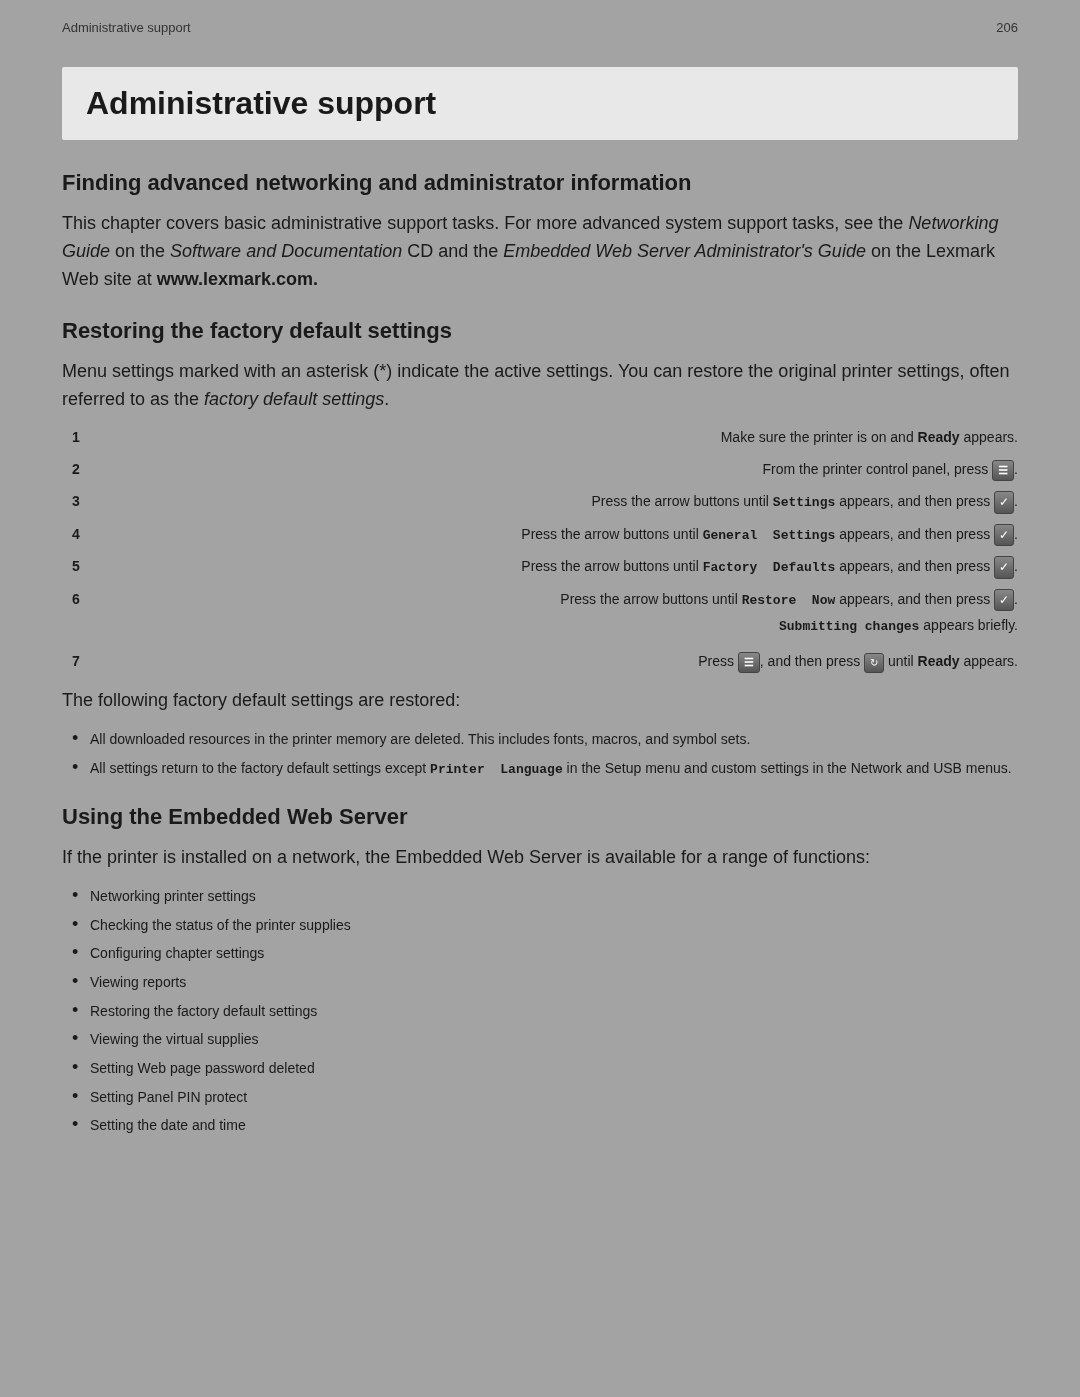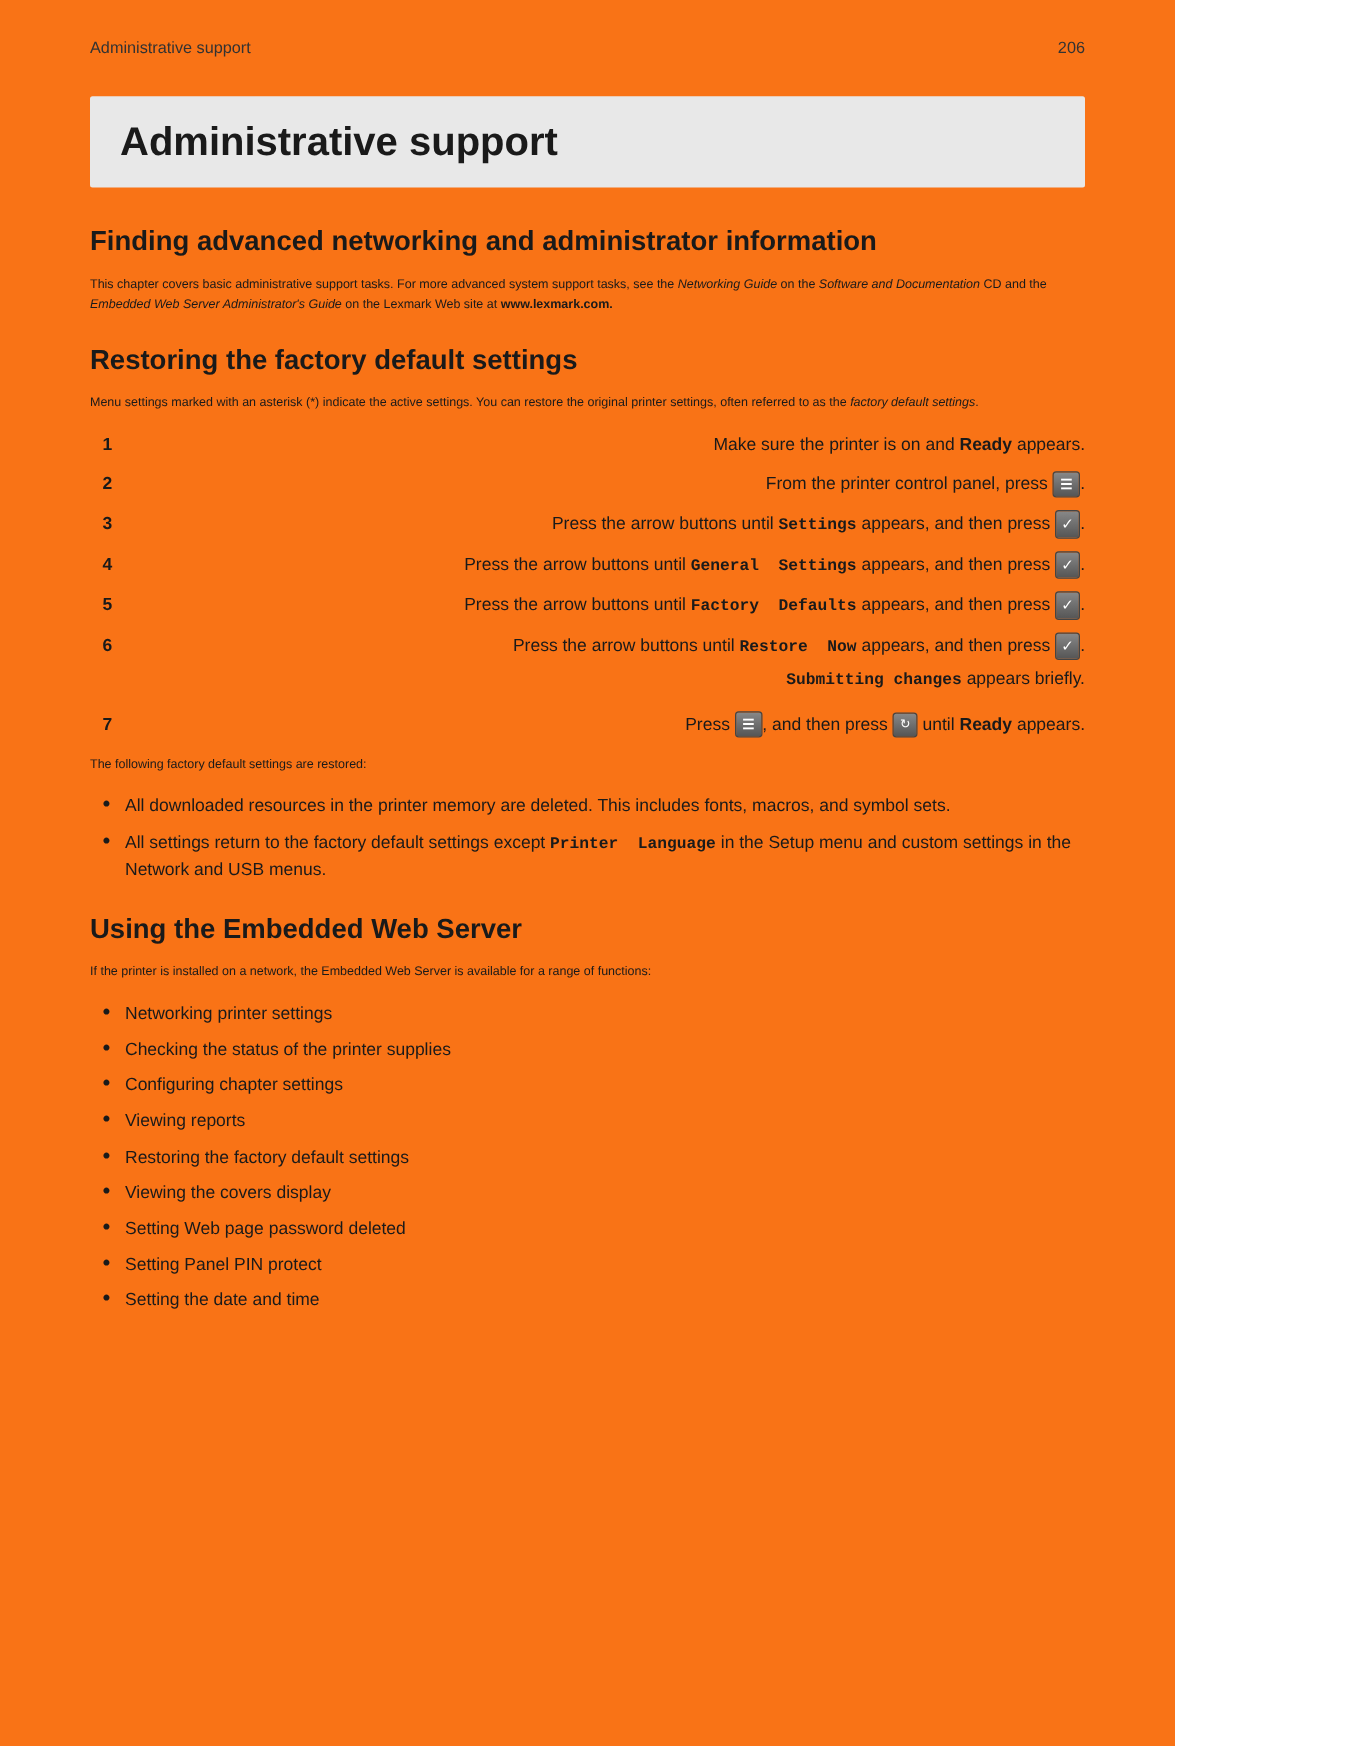--- a/index.html
+++ b/index.html
@@ -12,24 +12,24 @@
       background: #ffffff;
       font-family: Arial, Helvetica, sans-serif;
       font-size: 14px;
       color: #1a1a1a;
       width: 1080px;
       min-height: 1397px;
       padding: 0;
     }
 
     .page-container {
-      width: 940px;
+      width: 1080px;
       min-height: 1397px;
-      background: #f97316;
-      padding: 12px;
+      background: #a3a3a3;
+      padding: 2px;
     }
 
     .page-header {
       display: flex;
       justify-content: space-between;
       align-items: center;
       padding: 18px 60px 12px 60px;
       border-bottom: none;
     }
 
@@ -62,21 +62,21 @@
 
     .section-heading {
       font-size: 22px;
       font-weight: bold;
       color: #1a1a1a;
       margin-bottom: 14px;
       margin-top: 8px;
     }
 
     .body-text {
-      font-size: 10px;
+      font-size: 18px;
       line-height: 1.55;
       color: #1a1a1a;
       margin-bottom: 14px;
     }
 
     .body-text em {
       font-style: italic;
     }
 
     .body-text strong {
@@ -313,21 +313,21 @@
         <li>
           <span class="bullet-dot">•</span>
           <span>Viewing reports</span>
         </li>
         <li>
           <span class="bullet-dot">•</span>
           <span>Restoring the factory default settings</span>
         </li>
         <li>
           <span class="bullet-dot">•</span>
-          <span>Viewing the covers display</span>
+          <span>Viewing the virtual supplies</span>
         </li>
         <li>
           <span class="bullet-dot">•</span>
           <span>Setting Web page password deleted</span>
         </li>
         <li>
           <span class="bullet-dot">•</span>
           <span>Setting Panel PIN protect</span>
         </li>
         <li>

